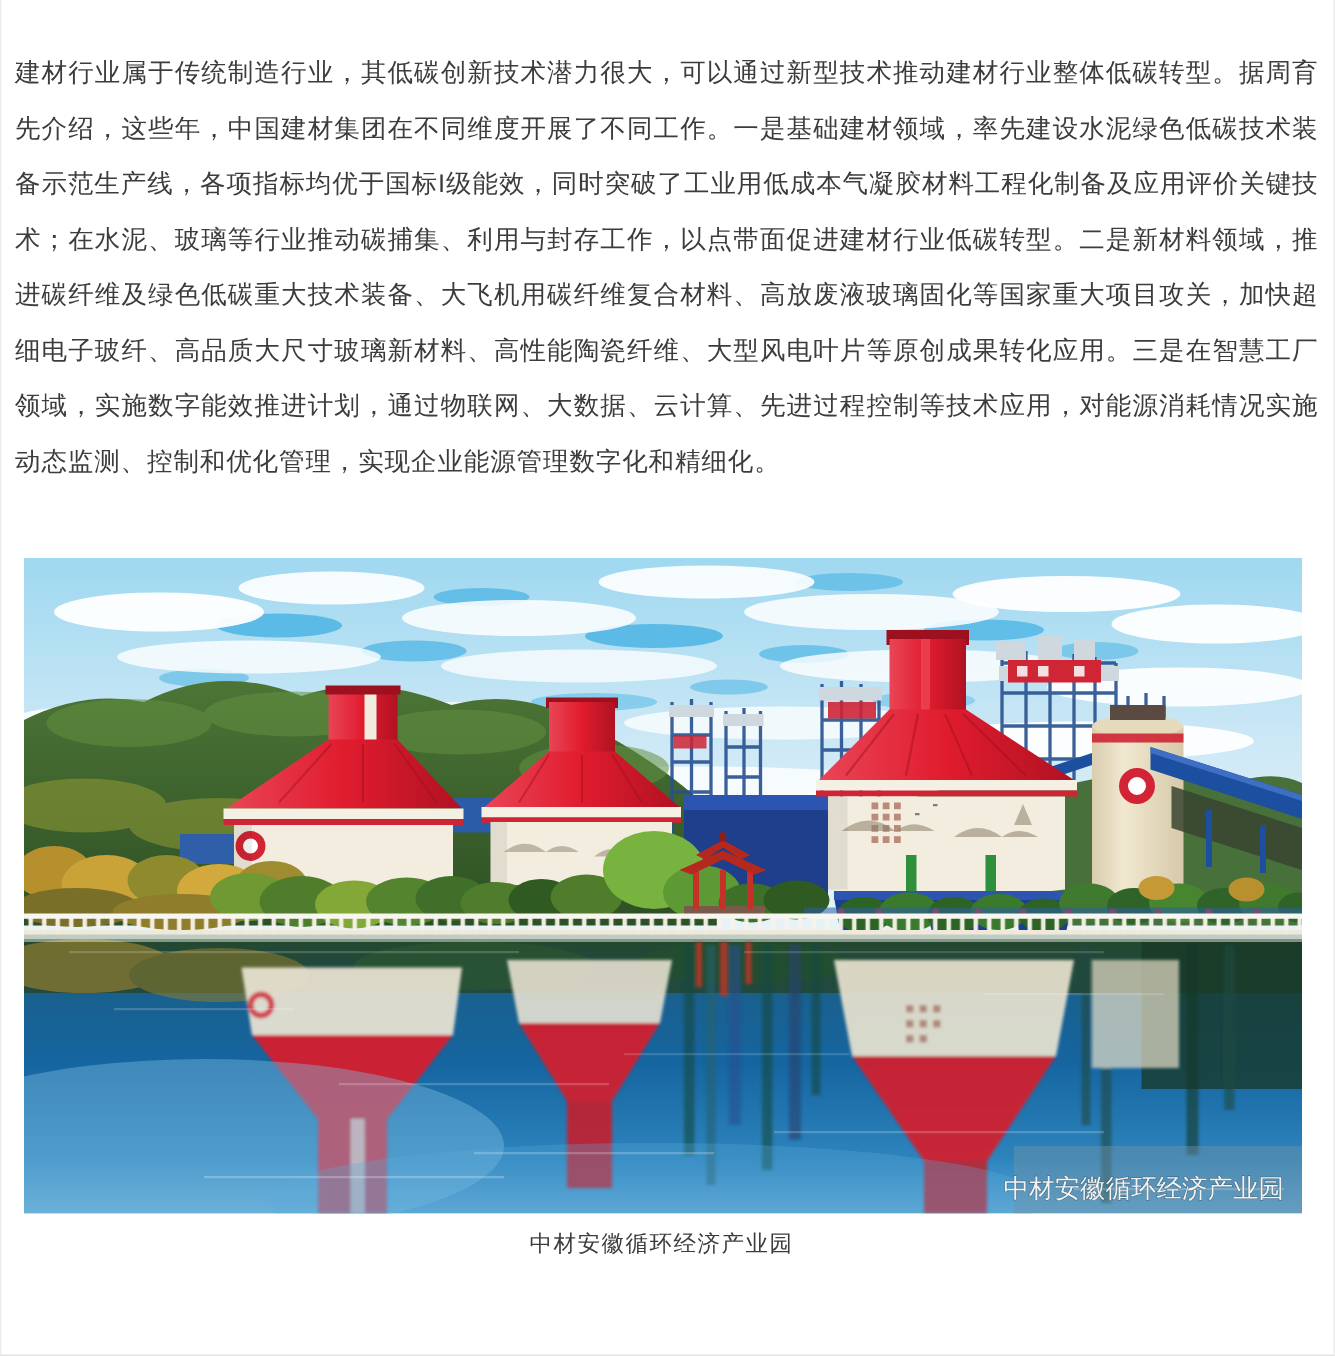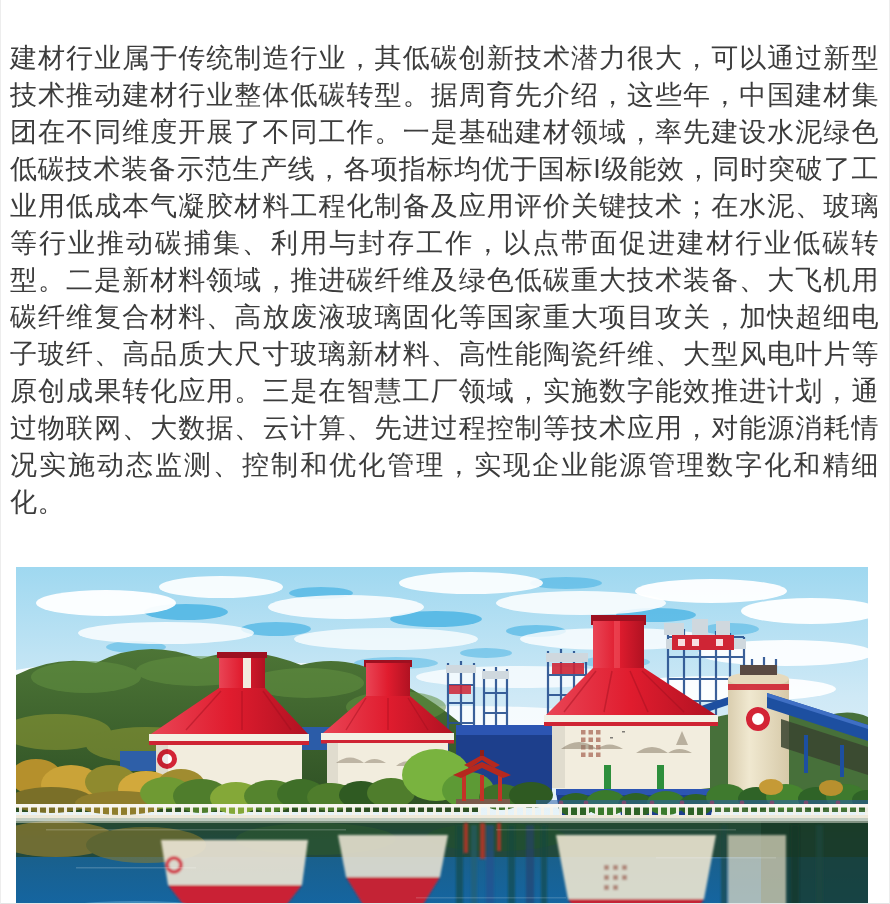--- a/index.html
+++ b/index.html
@@ -9,21 +9,21 @@
   }
   html,body{margin:0;padding:0;}
   body{
     width:890px;height:904px;overflow:hidden;background:#ffffff;
     font-family:"Liberation Sans","DejaVu Sans",sans-serif;
     box-sizing:border-box;
     border-left:1px solid #ededed;border-right:1px solid #ededed;border-bottom:1px solid #e4e4e4;
   }
   .article-text{
     padding:13px 10px 0 9px;
-    font-size:27px;line-height:37px;letter-spacing:.6px;
+    font-size:17px;line-height:37px;letter-spacing:.6px;
     color:var(--text);
     text-align:justify;text-align-last:left;
   }
   figure{margin:46px 23px 0 15px;padding:0;}
   .photo-frame{display:block;width:852px;height:437px;}
   figcaption{
     margin-top:11px;text-align:center;
     font-size:15px;color:var(--caption);letter-spacing:1px;
   } .dkred{fill:var(--photo-dark-red);}
   .cream{fill:var(--dome-body);} .steel{stroke:var(--steel-blue);}

